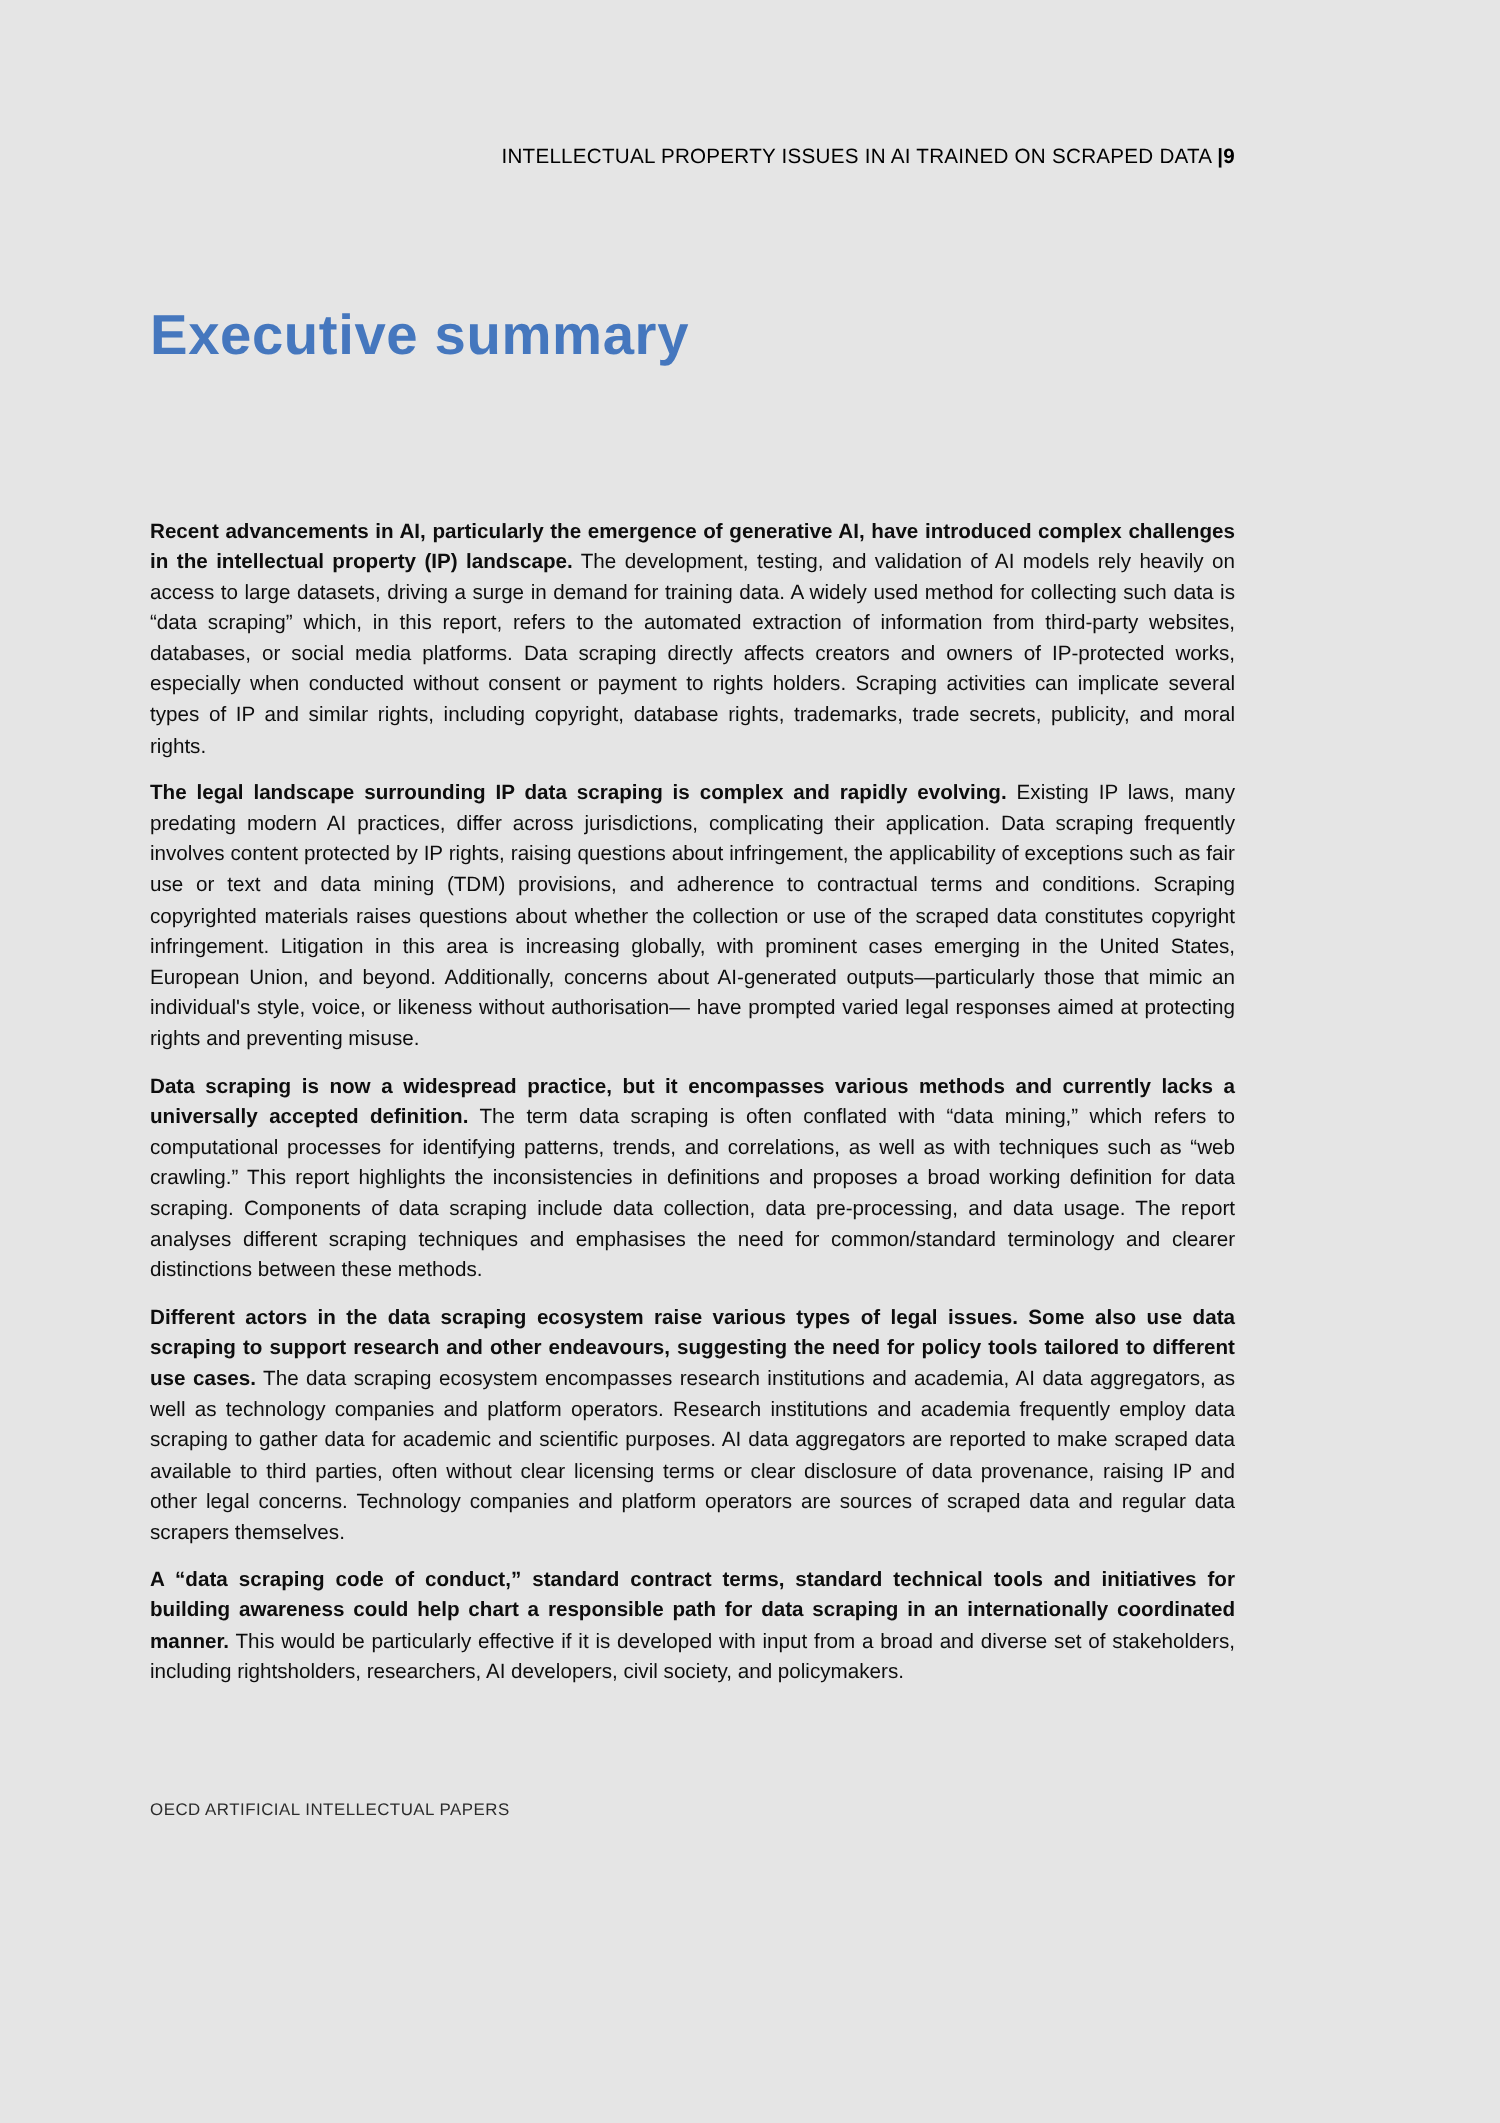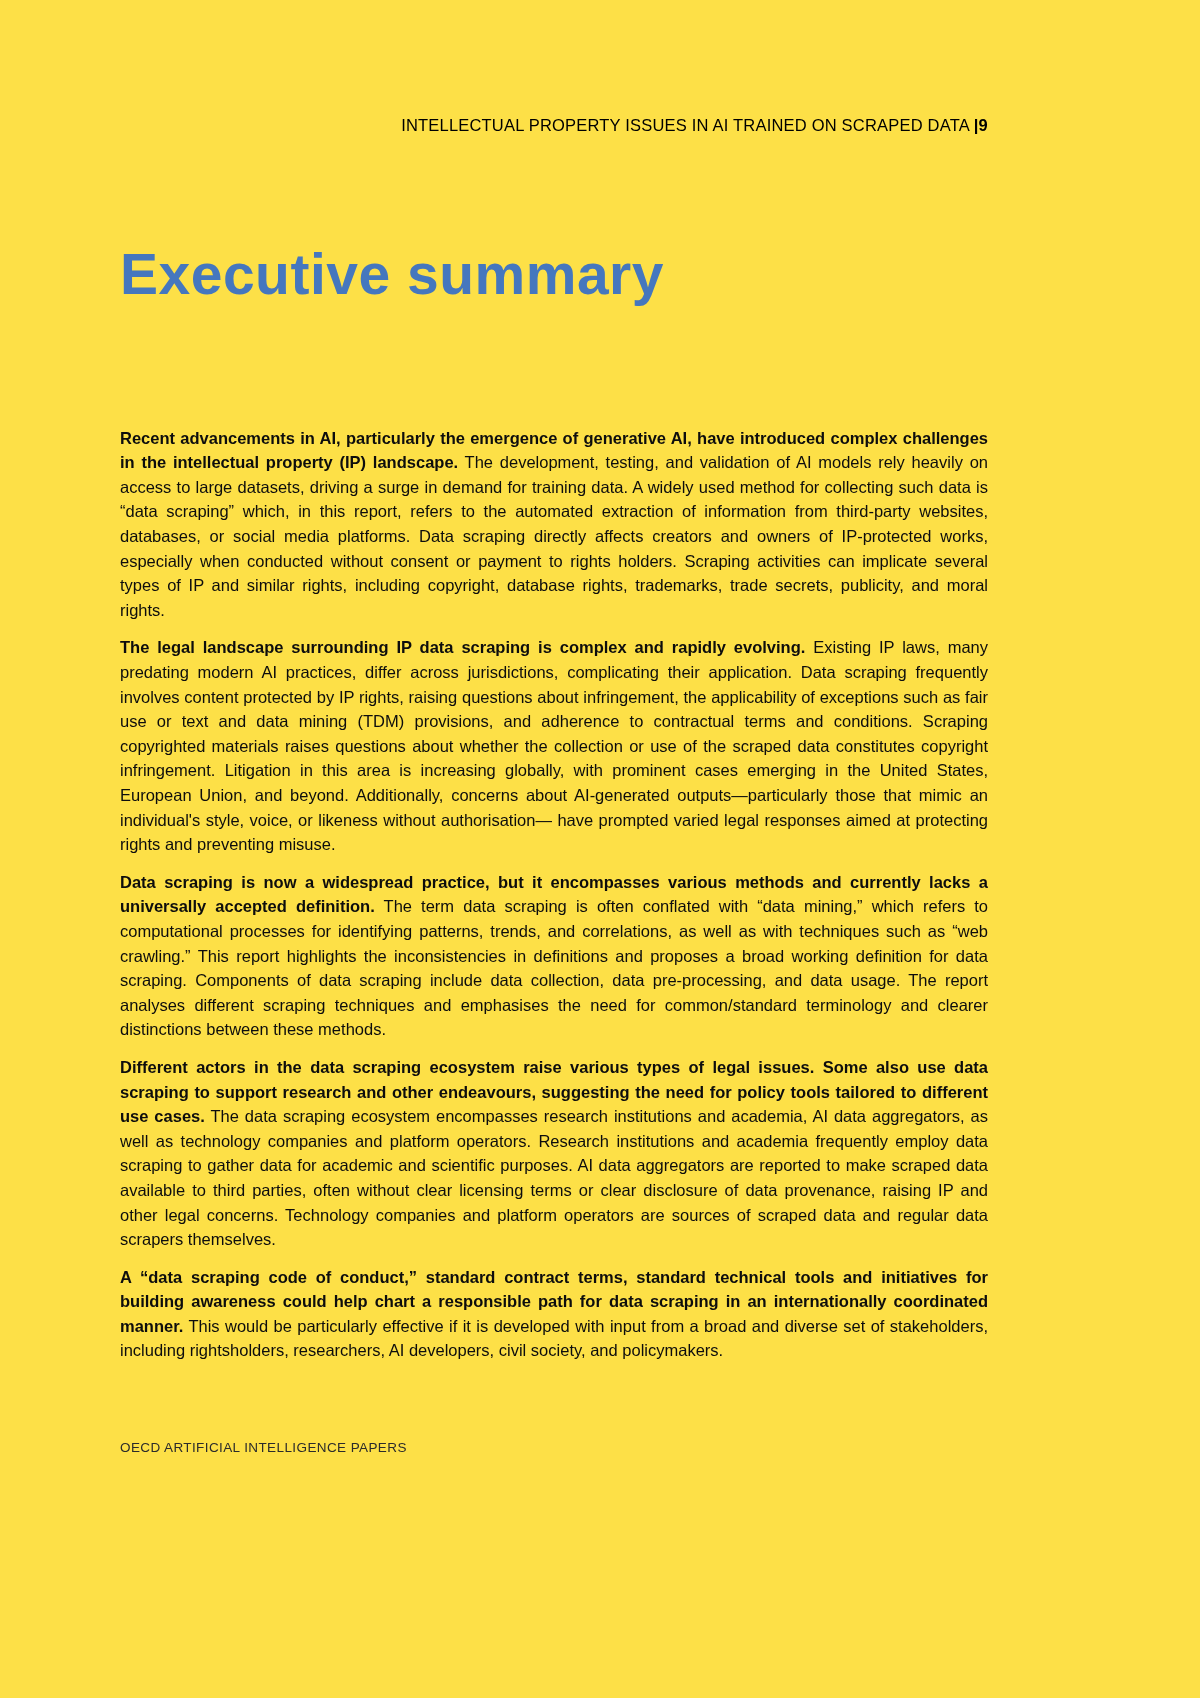--- a/index.html
+++ b/index.html
@@ -4,21 +4,21 @@
 <style>
   html, body {
     margin: 0;
     padding: 0;
     background: #ffffff;
   }
   .page {
     position: relative;
     width: 1200px;
     height: 1698px;
-    background: #fde047;
+    background: #e5e5e5;
     font-family: "Liberation Sans", sans-serif;
     color: #0d0d0d;
     overflow: hidden;
   }
   .page-header {
     position: absolute;
     top: 116px;
     left: 120px;
     width: 868px;
     text-align: right;
@@ -32,21 +32,21 @@
   }
   .content {
     position: absolute;
     top: 0;
     left: 120px;
     width: 868px;
   }
   h1.doc-title {
     margin: 243px 0 0 0;
     padding: 0;
-    font-size: 57px;
+    font-size: 45px;
     line-height: 1.1;
     font-weight: bold;
     letter-spacing: 0.5px;
     color: #4577be;
   }
   .body-text {
     margin-top: 120px;
   }
   .body-text p {
     margin: 0 0 13px 0;
@@ -88,15 +88,15 @@
       <p><span class="lead">The legal landscape surrounding IP data scraping is complex and rapidly evolving.</span> <span>Existing IP laws, many predating modern AI practices, differ across jurisdictions, complicating their application. Data scraping frequently involves content protected by IP rights, raising questions about infringement, the applicability of exceptions such as fair use or text and data mining (TDM) provisions, and adherence to contractual terms and conditions. Scraping copyrighted materials raises questions about whether the collection or use of the scraped data constitutes copyright infringement. Litigation in this area is increasing globally, with prominent cases emerging in the United States, European Union, and beyond. Additionally, concerns about AI-generated outputs—particularly those that mimic an individual's style, voice, or likeness without authorisation— have prompted varied legal responses aimed at protecting rights and preventing misuse.</span></p>
 
       <p><span class="lead">Data scraping is now a widespread practice, but it encompasses various methods and currently lacks a universally accepted definition.</span> <span>The term data scraping is often conflated with “data mining,” which refers to computational processes for identifying patterns, trends, and correlations, as well as with techniques such as “web crawling.” This report highlights the inconsistencies in definitions and proposes a broad working definition for data scraping. Components of data scraping include data collection, data pre-processing, and data usage. The report analyses different scraping techniques and emphasises the need for common/standard terminology and clearer distinctions between these methods.</span></p>
 
       <p><span class="lead">Different actors in the data scraping ecosystem raise various types of legal issues. Some also use data scraping to support research and other endeavours, suggesting the need for policy tools tailored to different use cases.</span> <span>The data scraping ecosystem encompasses research institutions and academia, AI data aggregators, as well as technology companies and platform operators. Research institutions and academia frequently employ data scraping to gather data for academic and scientific purposes. AI data aggregators are reported to make scraped data available to third parties, often without clear licensing terms or clear disclosure of data provenance, raising IP and other legal concerns. Technology companies and platform operators are sources of scraped data and regular data scrapers themselves.</span></p>
 
       <p><span class="lead">A “data scraping code of conduct,” standard contract terms, standard technical tools and initiatives for building awareness could help chart a responsible path for data scraping in an internationally coordinated manner.</span> <span>This would be particularly effective if it is developed with input from a broad and diverse set of stakeholders, including rightsholders, researchers, AI developers, civil society, and policymakers.</span></p>
     </div>
   </main>
 
-  <footer class="page-footer">OECD ARTIFICIAL INTELLIGENCE PAPERS</footer>
+  <footer class="page-footer">OECD ARTIFICIAL INTELLECTUAL PAPERS</footer>
 
 </div>
 
 </body></html>

